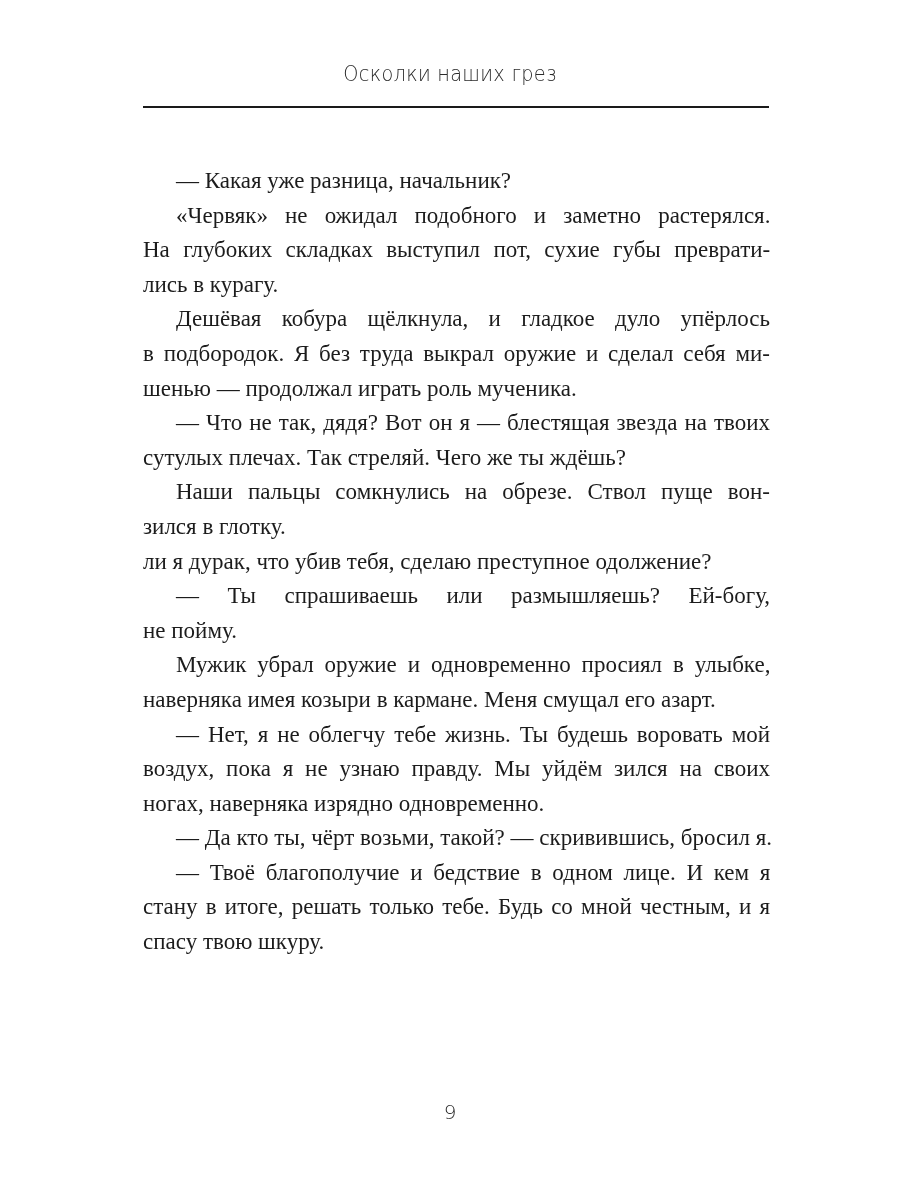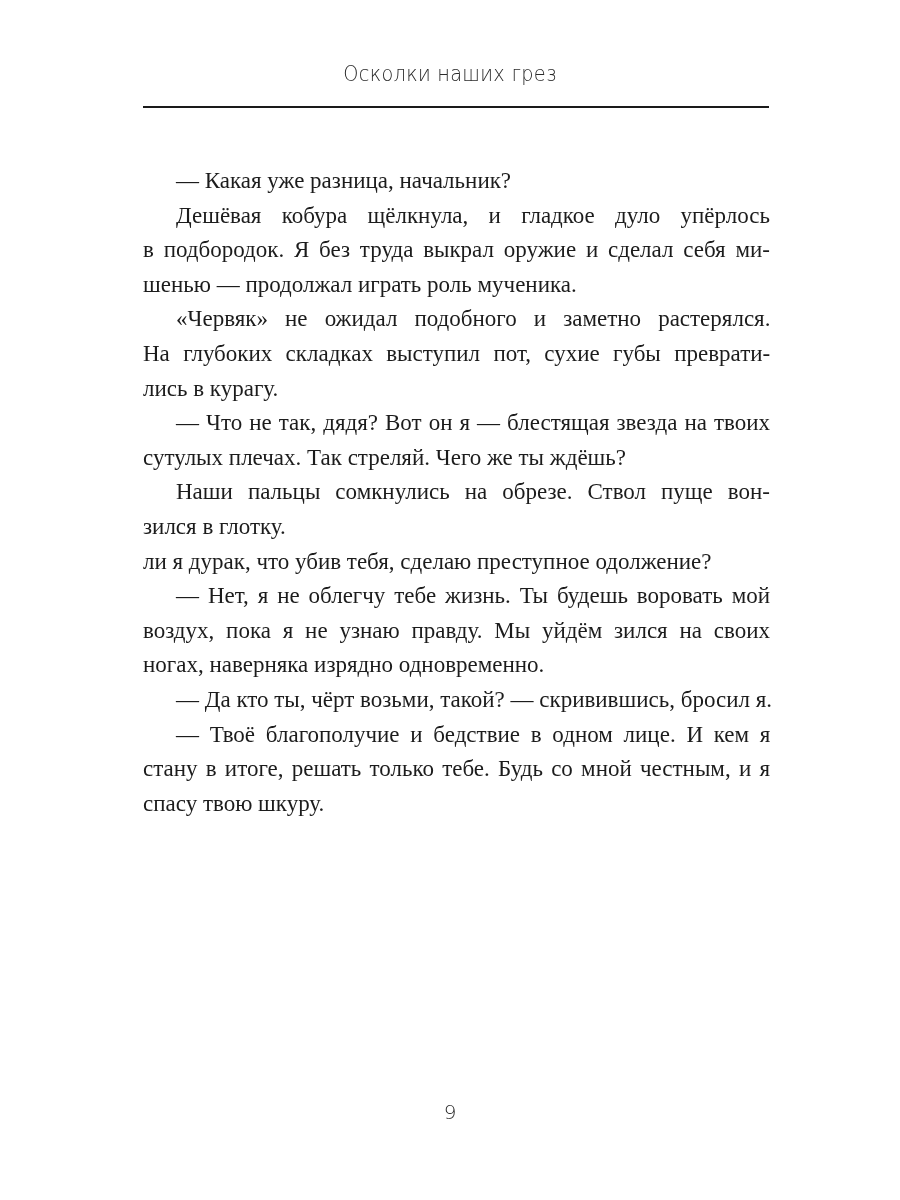--- a/index.html
+++ b/index.html
@@ -76,46 +76,54 @@
 <div class="running-head">Осколки наших грез</div>
 <div class="rule"></div>
 
 <div class="text-block">
 
   <div class="para-wrap">
     <span class="line first last">— Какая уже разница, начальник?</span>
   </div>
 
   <div class="para-wrap">
+    <span class="line first" style="display: block; word-spacing: 11.3333px;">«Червяк» не ожидал подобного и заметно растерялся.</span>
+    <span class="line" style="display: block; word-spacing: 7.57143px;">На глубоких складках выступил пот, сухие губы преврати-</span>
+    <span class="line last">лись в курагу.</span>
+  </div>
+
+  <div class="para-wrap">
     <span class="line first" style="display: block; word-spacing: 14.5px;">Дешёвая кобура щёлкнула, и гладкое дуло упёрлось</span>
     <span class="line" style="display: block; word-spacing: 4px;">в подбородок. Я без труда выкрал оружие и сделал себя ми-</span>
     <span class="line last">шенью — продолжал играть роль мученика.</span>
-  </div>
-
-  <div class="para-wrap">
-    <span class="line first" style="display: block; word-spacing: 11.3333px;">«Червяк» не ожидал подобного и заметно растерялся.</span>
-    <span class="line" style="display: block; word-spacing: 7.57143px;">На глубоких складках выступил пот, сухие губы преврати-</span>
-    <span class="line last">лись в курагу.</span>
   </div>
 
   <div class="para-wrap">
     <span class="line first" style="display: block; word-spacing: 1.25px;">— Что не так, дядя? Вот он я — блестящая звезда на твоих</span>
     <span class="line last">сутулых плечах. Так стреляй. Чего же ты ждёшь?</span>
   </div>
 
   <div class="para-wrap">
     <span class="line first" style="display: block; word-spacing: 9.28571px;">Наши пальцы сомкнулись на обрезе. Ствол пуще вон-</span>
     <span class="line last">зился в глотку.</span>
   </div>
 
   <div class="para-wrap">
     <span class="line last">ли я дурак, что убив тебя, сделаю преступное одолжение?</span>
   </div>
 
+  <div class="para-wrap">
+    <span class="line first" style="display: block; word-spacing: 22.8px;">— Ты спрашиваешь или размышляешь? Ей-богу,</span>
+    <span class="line last">не пойму.</span>
+  </div>
 
+  <div class="para-wrap">
+    <span class="line first" style="display: block; word-spacing: 5.14286px;">Мужик убрал оружие и одновременно просиял в улыбке,</span>
+    <span class="line last">наверняка имея козыри в кармане. Меня смущал его азарт.</span>
+  </div>
 
   <div class="para-wrap">
     <span class="line first" style="display: block; word-spacing: 3.1px;">— Нет, я не облегчу тебе жизнь. Ты будешь воровать мой</span>
     <span class="line" style="display: block; word-spacing: 4.4px;">воздух, пока я не узнаю правду. Мы уйдём зился на своих</span>
     <span class="line last">ногах, наверняка изрядно одновременно.</span>
   </div>
 
 
   <div class="para-wrap">
     <span class="line first last">— Да кто ты, чёрт возьми, такой? — скривившись, бросил я.</span>

